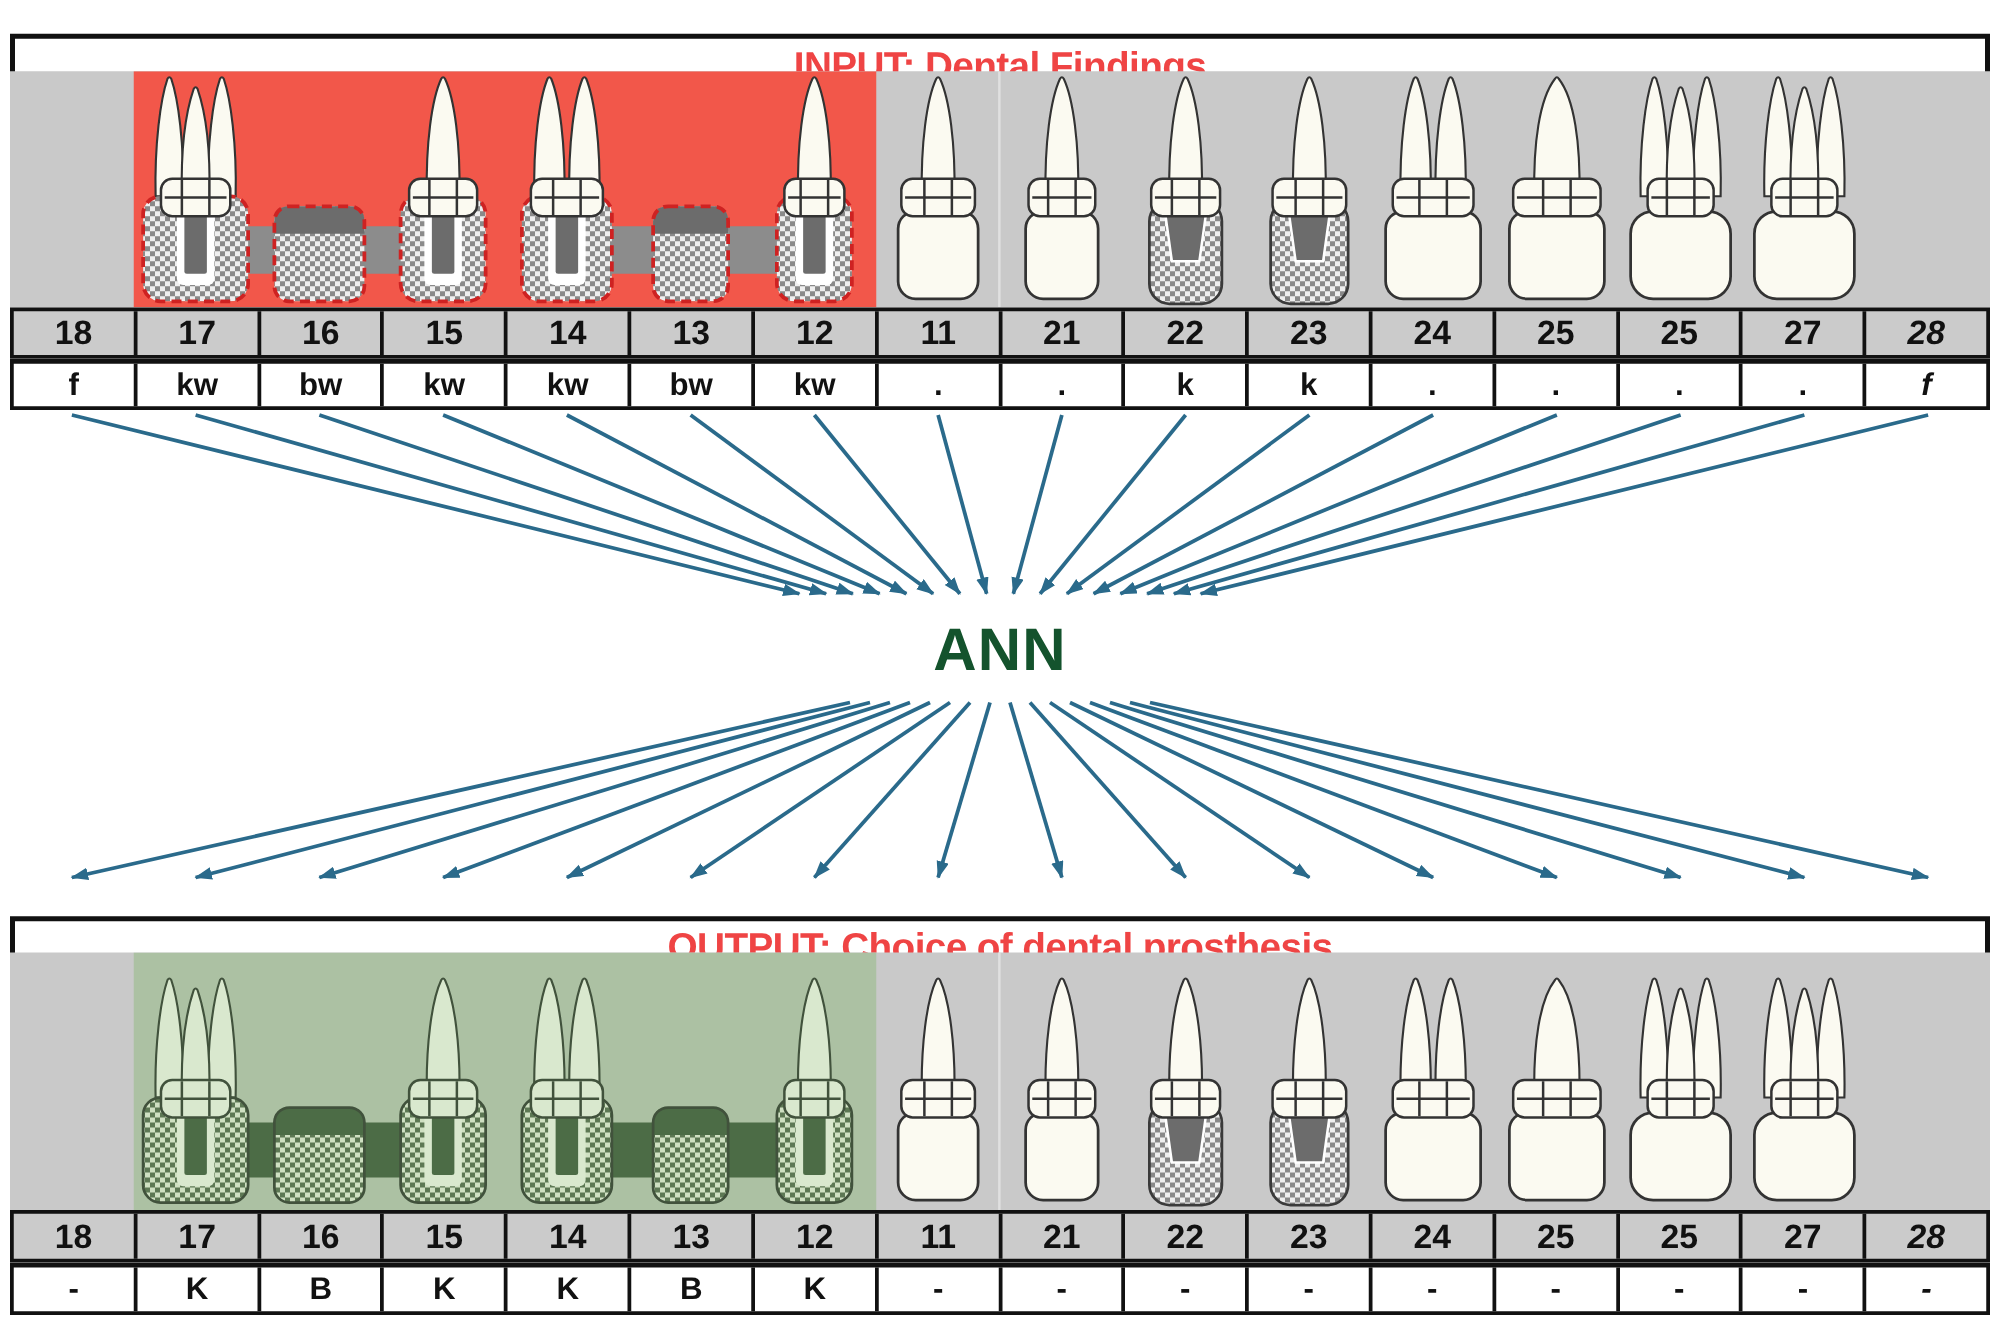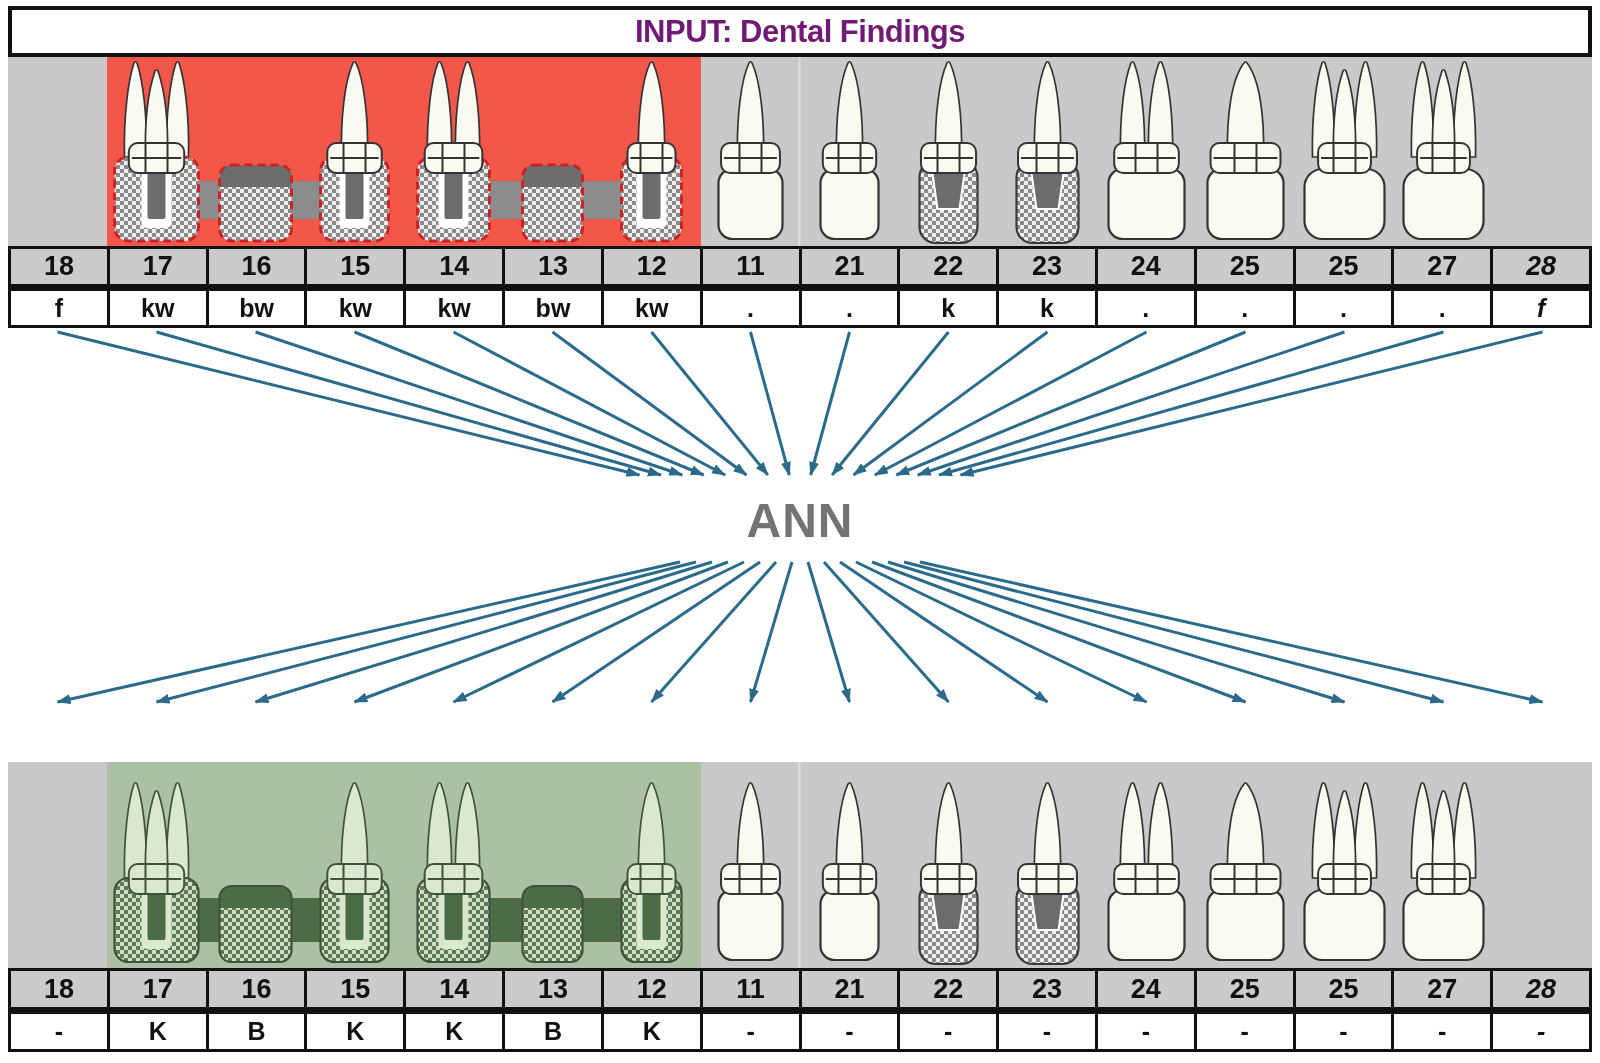--- a/index.html
+++ b/index.html
@@ -1,41 +1,41 @@
 <!DOCTYPE html>
 <html><head>
 <meta charset="utf-8">
 <style>
   html,body{margin:0;padding:0;background:#fff;}
   #fig{position:relative;width:1600px;height:1063px;background:#fff;overflow:hidden;
        font-family:"Liberation Sans","DejaVu Sans",sans-serif;}
   .titlebar{position:absolute;left:8px;width:1584px;background:#fff;border:4px solid #111;
             box-sizing:border-box;display:flex;align-items:center;justify-content:center;
-            font-weight:700;font-size:31px;color:#701a75;letter-spacing:-0.5px;}
+            font-weight:700;font-size:31px;color:#ef4444;letter-spacing:-0.5px;margin-top:21px;}
   #in-title{top:6px;height:51px;}
   #out-title{top:712px;height:50px;}
   .teeth-band{position:absolute;left:8px;width:1584px;background:#C9C9C9;display:block;}
   #in-band{top:57px;height:189px;}
   #out-band{top:762px;height:206px;}
   .trow{position:absolute;left:8px;width:1584px;display:flex;box-sizing:border-box;
         border:3px solid #111;}
   .trow.numbers{background:#CBCBCB;}
   .trow.codes{background:#FFFFFF;}
   #in-num-row{top:246px;height:41px;}
   #in-code-row{top:287px;height:41px;border-top-width:4px;}
   #out-num-row{top:968px;height:42px;}
   #out-code-row{top:1010px;height:42px;border-top-width:4px;}
   .trow .cell{flex:1;display:flex;align-items:center;justify-content:center;
               border-right:3px solid #111;box-sizing:border-box;color:#111;font-weight:700;}
   .trow .cell:last-child{border-right:none;font-style:italic;}
   .trow.numbers .cell{font-size:27px;}
   .trow.codes .cell{font-size:25px;}
   #arrows{position:absolute;left:0;top:322px;width:1600px;height:392px;}
   #ann{position:absolute;left:0;top:488px;width:1600px;height:64px;display:flex;
-       align-items:center;justify-content:center;font-weight:700;font-size:48px;color:#737373;
+       align-items:center;justify-content:center;font-weight:700;font-size:48px;color:#14532d;
        letter-spacing:1px;}
 </style>
 </head>
 <body>
 
 <div id="fig">
 
   <div class="titlebar" id="in-title">
     <span>INPUT: Dental Findings</span>
   </div>
@@ -267,20 +267,23 @@
       <line x1="1443.5" y1="10" x2="939.1" y2="153" stroke="#2A6A8B" stroke-width="3" marker-end="url(#ah)"></line>
       <line x1="904" y1="240" x2="1443.5" y2="380" stroke="#2A6A8B" stroke-width="3" marker-end="url(#ah)"></line>
       <line x1="1542.5" y1="10" x2="960.5" y2="153" stroke="#2A6A8B" stroke-width="3" marker-end="url(#ah)"></line>
       <line x1="920" y1="240" x2="1542.5" y2="380" stroke="#2A6A8B" stroke-width="3" marker-end="url(#ah)"></line>
     </svg>
 
   <div id="ann">
     <span>ANN</span>
   </div>
 
+  <div class="titlebar" id="out-title">
+    <span>OUTPUT: Choice of dental prosthesis</span>
+  </div>
 
   <svg class="teeth-band" id="out-band" width="1584" height="206" viewBox="0 0 1584 206">
       <defs>
         <pattern id="chk-gray-out-band" width="8" height="8" patternUnits="userSpaceOnUse">
           <rect x="0" y="0" width="8" height="8" fill="#EFEFEF"></rect>
           <rect x="0" y="0" width="4" height="4" fill="#8A8A8A"></rect>
           <rect x="4" y="4" width="4" height="4" fill="#8A8A8A"></rect>
         </pattern>
       </defs>
       <defs>

